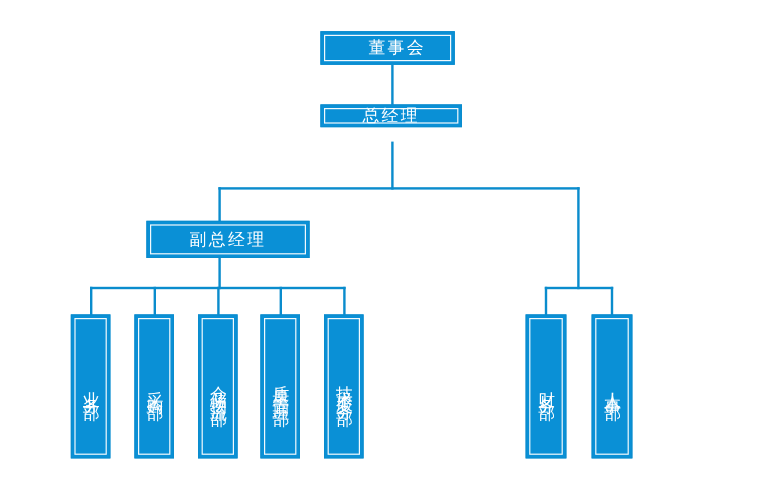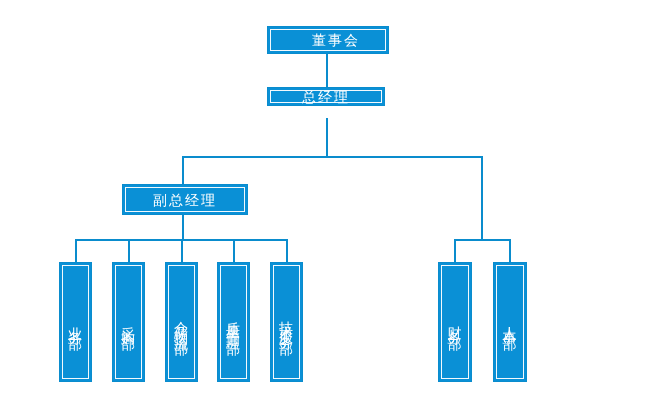--- a/index.html
+++ b/index.html
@@ -70,29 +70,29 @@
   <div class="line" style="left:75px;  top:239px; width:2px;   height:24px;"></div>
   <div class="line" style="left:128px; top:239px; width:2px;   height:24px;"></div>
   <div class="line" style="left:181px; top:239px; width:2px;   height:24px;"></div>
   <div class="line" style="left:233px; top:239px; width:2px;   height:24px;"></div>
   <div class="line" style="left:286px; top:239px; width:2px;   height:24px;"></div>
 
   <div class="line" style="left:454px; top:239px; width:57px;  height:2px;"></div>
   <div class="line" style="left:454px; top:239px; width:2px;   height:24px;"></div>
   <div class="line" style="left:509px; top:239px; width:2px;   height:24px;"></div>
 
-  <div class="node" style="left:267px; top:26px; width:122px; height:28px;padding-left:16px;">
+  <div class="node" style="left:267px; top:26px; width:112px; height:28px;padding-left:16px;">
     <span class="label-h">董事会</span>
   </div>
 
   <div class="node" style="left:267px; top:87px; width:118px; height:19px;">
     <span class="label-h">总经理</span>
   </div>
 
-  <div class="node" style="left:122px; top:184px; width:126px; height:31px;">
+  <div class="node" style="left:122px; top:184px; width:136px; height:31px;">
     <span class="label-h">副总经理</span>
   </div>
 
   <div class="node" style="left:59px; top:262px; width:33px; height:120px;">
     <span class="label-v">业务部</span>
   </div>
   <div class="node" style="left:112px; top:262px; width:33px; height:120px;">
     <span class="label-v">采购部</span>
   </div>
   <div class="node" style="left:165px; top:262px; width:33px; height:120px;">

